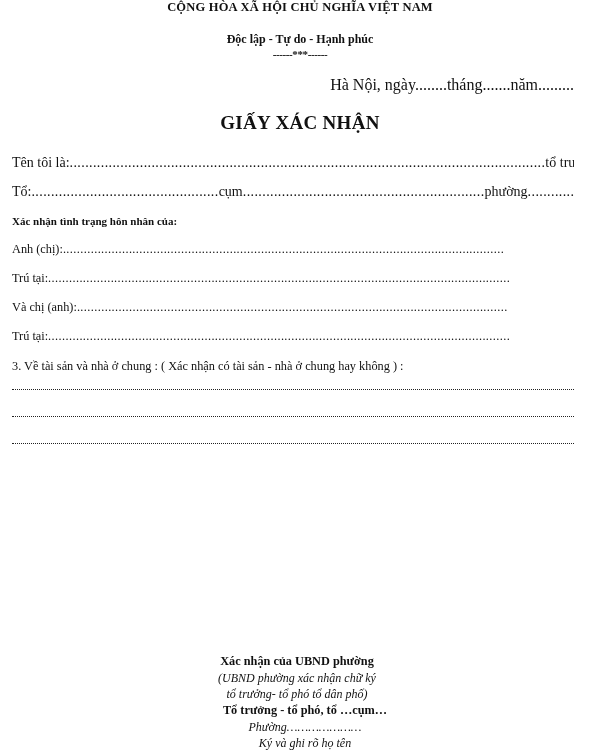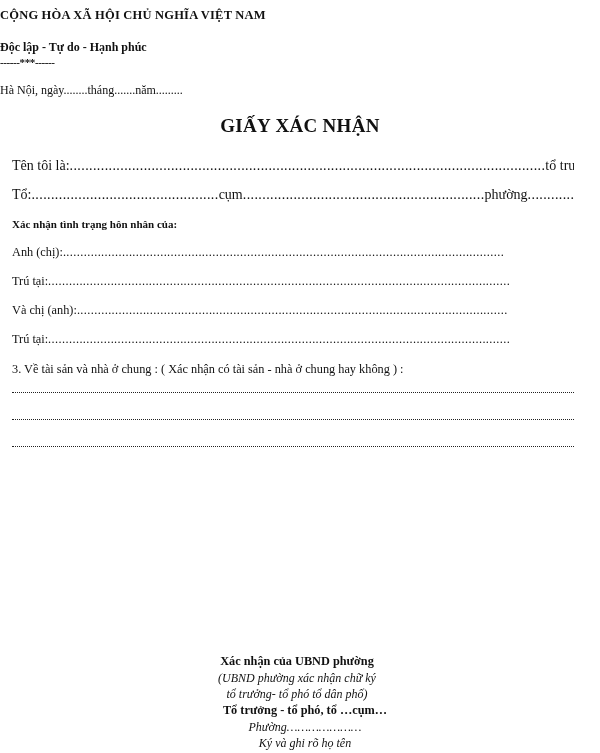--- a/index.html
+++ b/index.html
@@ -16,22 +16,21 @@
     position: relative;
     width: 600px;
     height: 753px;
     background: #ffffff;
     overflow: hidden;
     box-sizing: border-box;
   }
 
   
   .header {
-    text-align: left;
-    padding-top: 8px;
+    text-align: center;
   }
   .national-title {
     font-size: 12.5px;
     font-weight: bold;
     letter-spacing: .2px;
     line-height: 1.25;
   }
   .national-motto {
     font-size: 12px;
     font-weight: bold;
@@ -41,21 +40,22 @@
   .star-rule {
     font-size: 11px;
     font-weight: bold;
     margin-top: 1px;
     letter-spacing: -0.4px;
     line-height: 1.2;
   }
 
   
   .date-line {
-    font-size: 12px;
+    text-align: right;
+    font-size: 16px;
     margin-top: 14px;
     padding-right: 26px;
     line-height: 1.25;
   }
 
   
   .doc-title {
     text-align: center;
     font-weight: bold;
     font-size: 19px;

